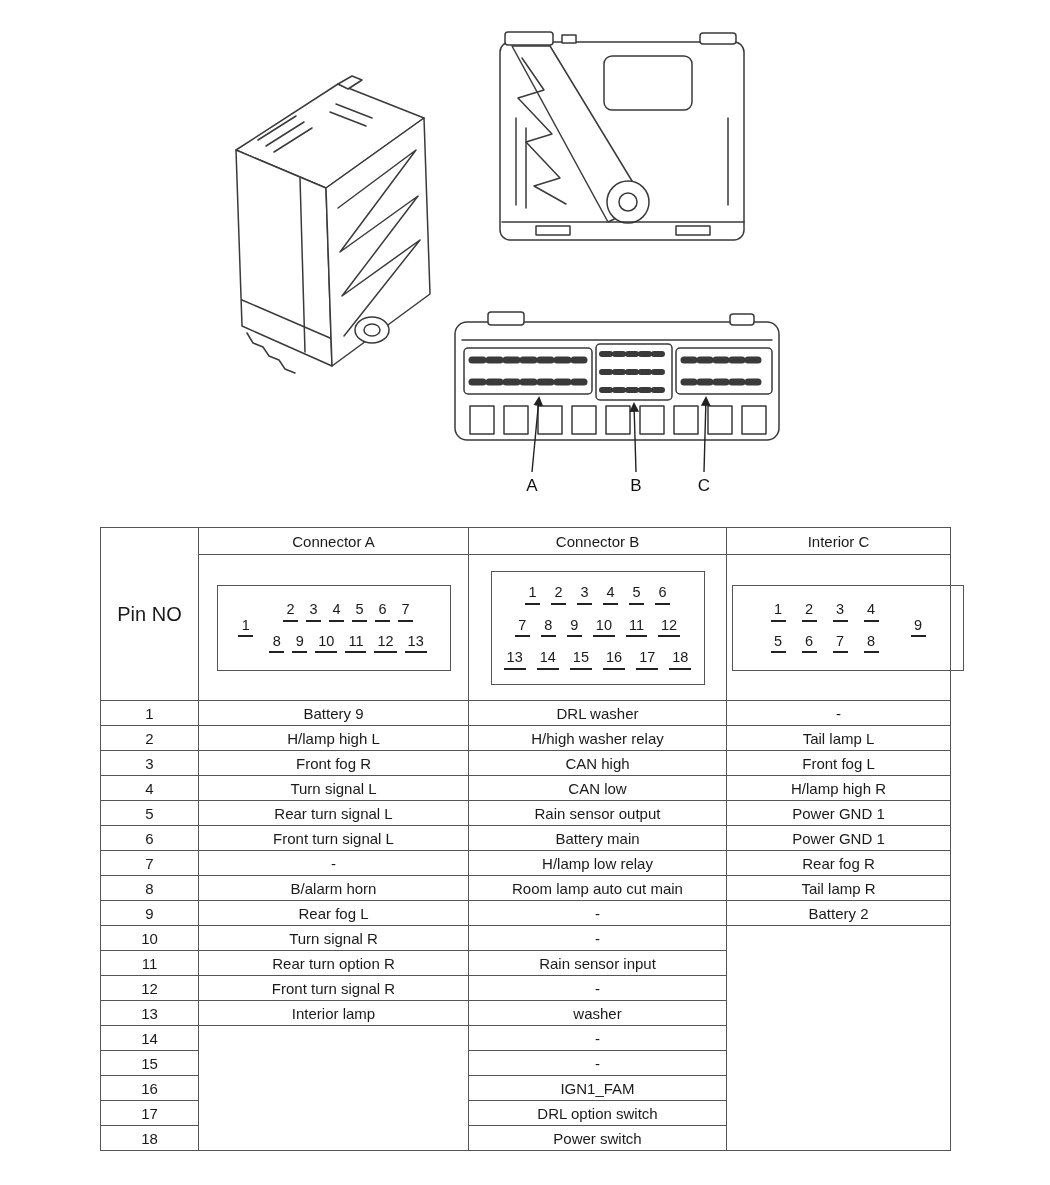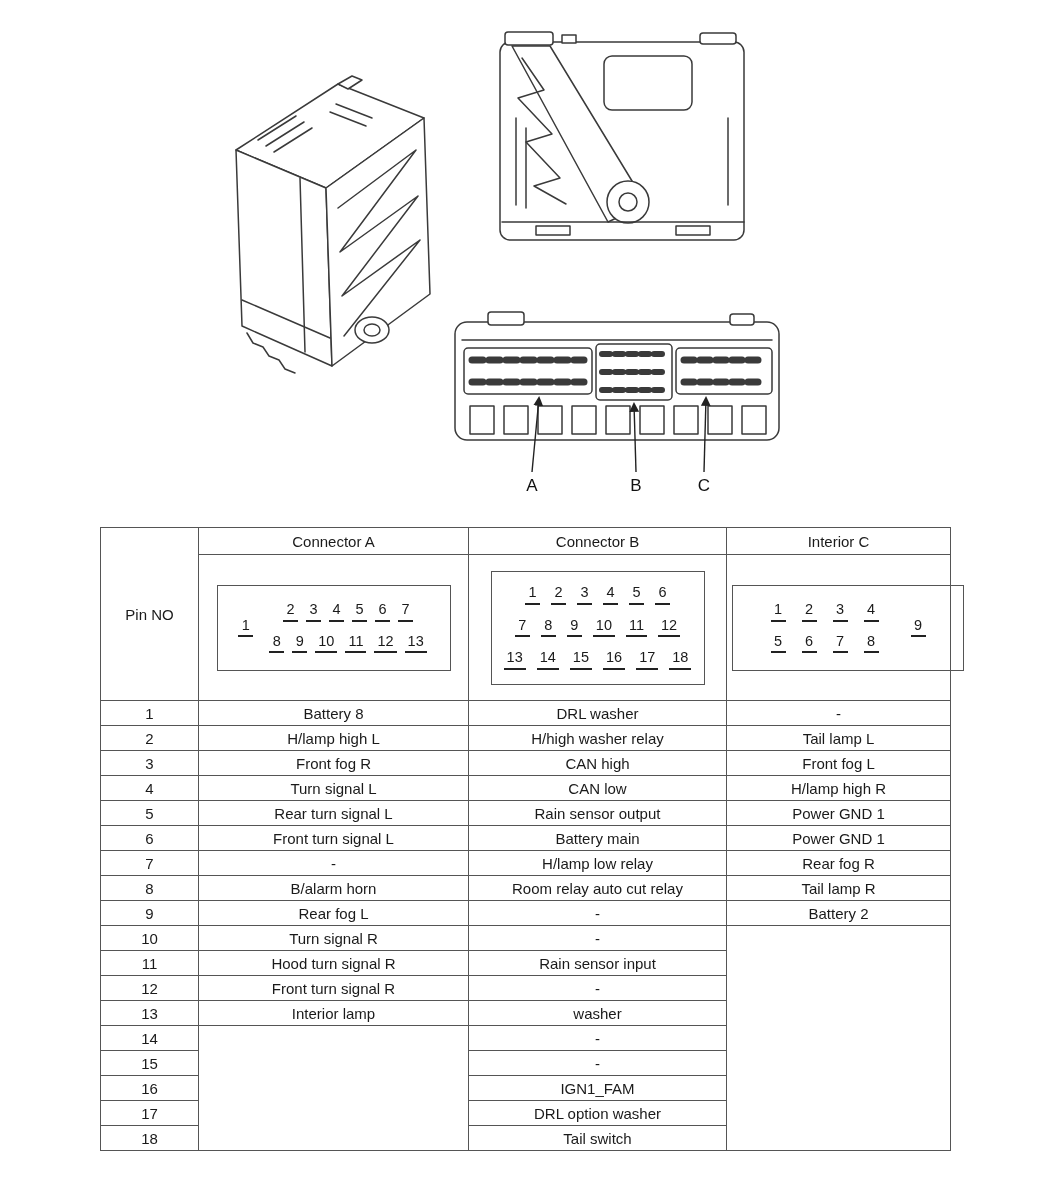--- a/index.html
+++ b/index.html
@@ -16,21 +16,21 @@
     width: 850px; margin: 7px 0 0 100px;
     font-size: 15px;
   }
   .pin-table th, .pin-table td {
     border: 1.5px solid #555; text-align: center; vertical-align: middle;
     padding: 1px 5px; height: 25px; font-weight: 400;
   }
   .pin-table thead tr.head-row th { height: 27px; }
   .pin-table tr.layout-row td { height: 146px; }
 
-  .pinno-cell { font-size: 15px; }
+  .pinno-cell { font-size: 20px; }
 
   .pinbox {
     border: 1.5px solid #555; margin: 0 auto; background: #fff;
     display: flex; align-items: center; justify-content: center;
   }
   .pinbox-a { width: 234px; height: 86px; }
   .pinbox-b { width: 214px; height: 114px; flex-direction: column; gap: 13px; }
   .pinbox-c { width: 232px; height: 86px; }
 
   .pin-rows { display: flex; flex-direction: column; gap: 12px; }
@@ -225,21 +225,21 @@
                 </div>
             </div>
             <span class="pin-num pin-last">9</span>
           </div>
         </td>
       </tr>
     </thead>
     <tbody>
         <tr>
           <td>1</td>
-          <td>Battery 8</td>
+          <td>Battery 9</td>
           <td>DRL washer</td>
           <td>-</td>
         </tr>
         <tr>
           <td>2</td>
           <td>H/lamp high L</td>
           <td>H/high washer relay</td>
           <td>Tail lamp L</td>
         </tr>
         <tr>
@@ -268,38 +268,38 @@
         </tr>
         <tr>
           <td>7</td>
           <td>-</td>
           <td>H/lamp low relay</td>
           <td>Rear fog R</td>
         </tr>
         <tr>
           <td>8</td>
           <td>B/alarm horn</td>
-          <td>Room relay auto cut relay</td>
+          <td>Room lamp auto cut main</td>
           <td>Tail lamp R</td>
         </tr>
         <tr>
           <td>9</td>
           <td>Rear fog L</td>
           <td>-</td>
           <td>Battery 2</td>
         </tr>
         <tr>
           <td>10</td>
           <td>Turn signal R</td>
           <td>-</td>
           <td rowspan="9"></td>
         </tr>
         <tr>
           <td>11</td>
-          <td>Hood turn signal R</td>
+          <td>Rear turn option R</td>
           <td>Rain sensor input</td>
         </tr>
         <tr>
           <td>12</td>
           <td>Front turn signal R</td>
           <td>-</td>
         </tr>
         <tr>
           <td>13</td>
           <td>Interior lamp</td>
@@ -313,22 +313,22 @@
         <tr>
           <td>15</td>
           <td>-</td>
         </tr>
         <tr>
           <td>16</td>
           <td>IGN1_FAM</td>
         </tr>
         <tr>
           <td>17</td>
-          <td>DRL option washer</td>
+          <td>DRL option switch</td>
         </tr>
         <tr>
           <td>18</td>
-          <td>Tail switch</td>
+          <td>Power switch</td>
         </tr>
       </tbody>
   </table>
 
 </div>
 
 </body></html>

